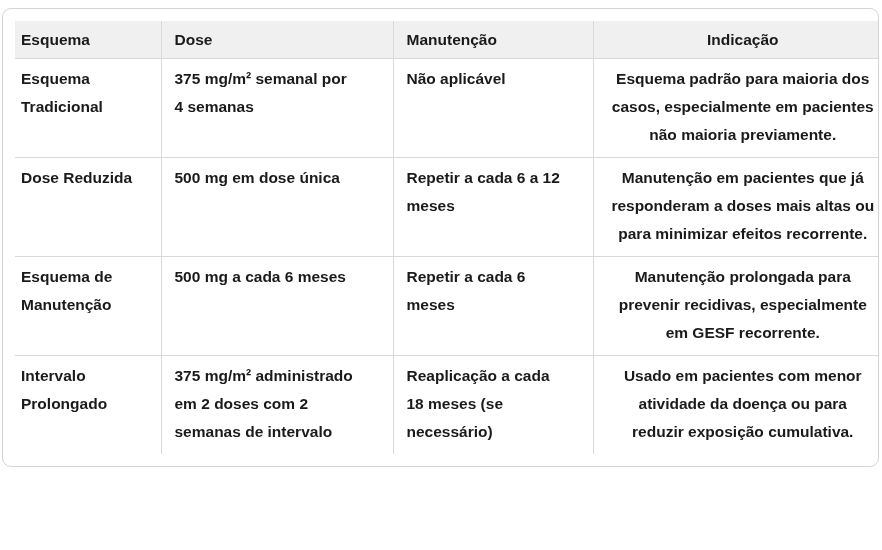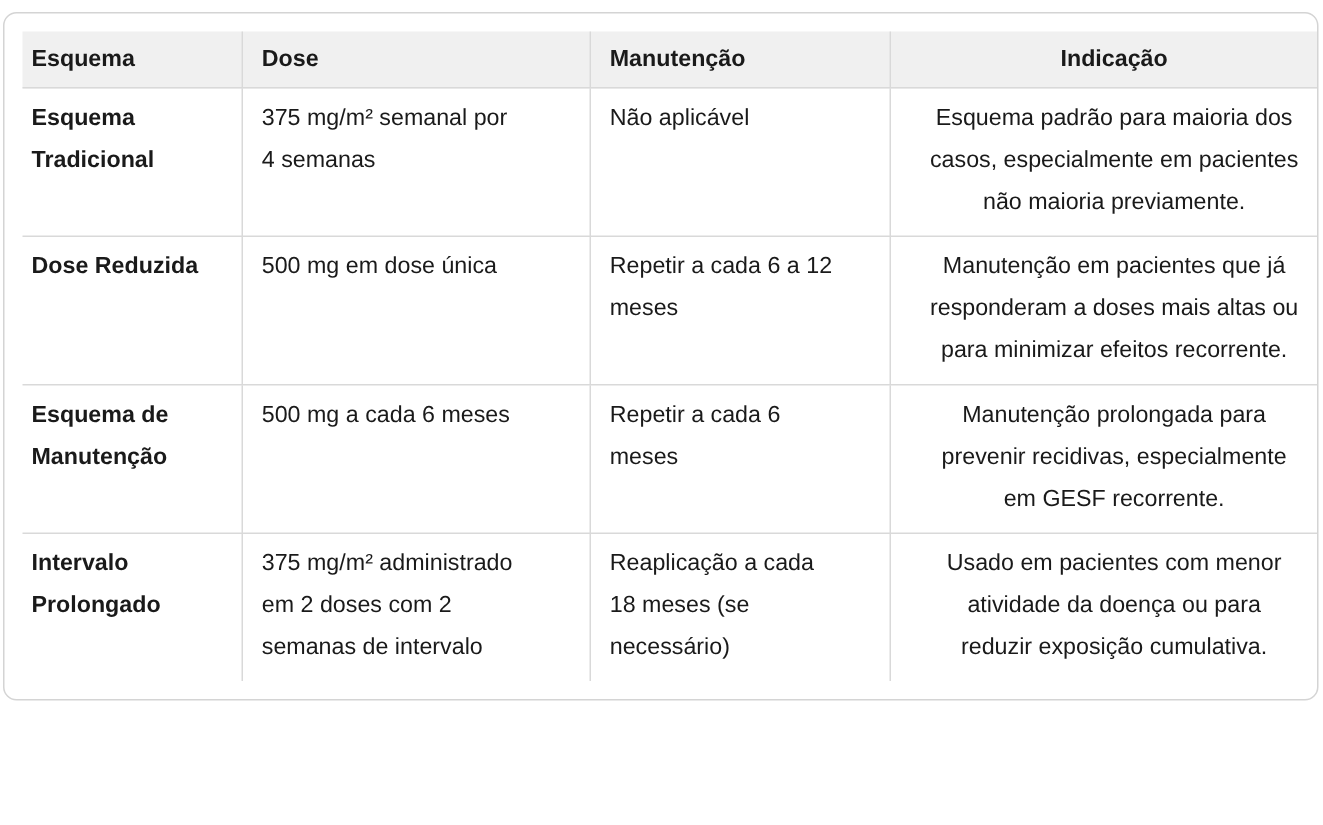--- a/index.html
+++ b/index.html
@@ -22,20 +22,21 @@
     width: 100%;
     border-collapse: collapse;
     table-layout: fixed;
   }
   th, td {
     border: 1px solid #d9d9d9;
     text-align: left;
     vertical-align: top;
     font-size: 15.5px;
     color: #1a1a1a;
+    font-weight: bold;
   }
   
   tr :first-child { border-left: none; }
   tr :last-child { border-right: none; text-align: center; }
   thead th { border-top: none; }
   tbody tr:last-child td { border-bottom: none; }
 
   thead th {
     background: #f0f0f0;
     font-weight: 700;

